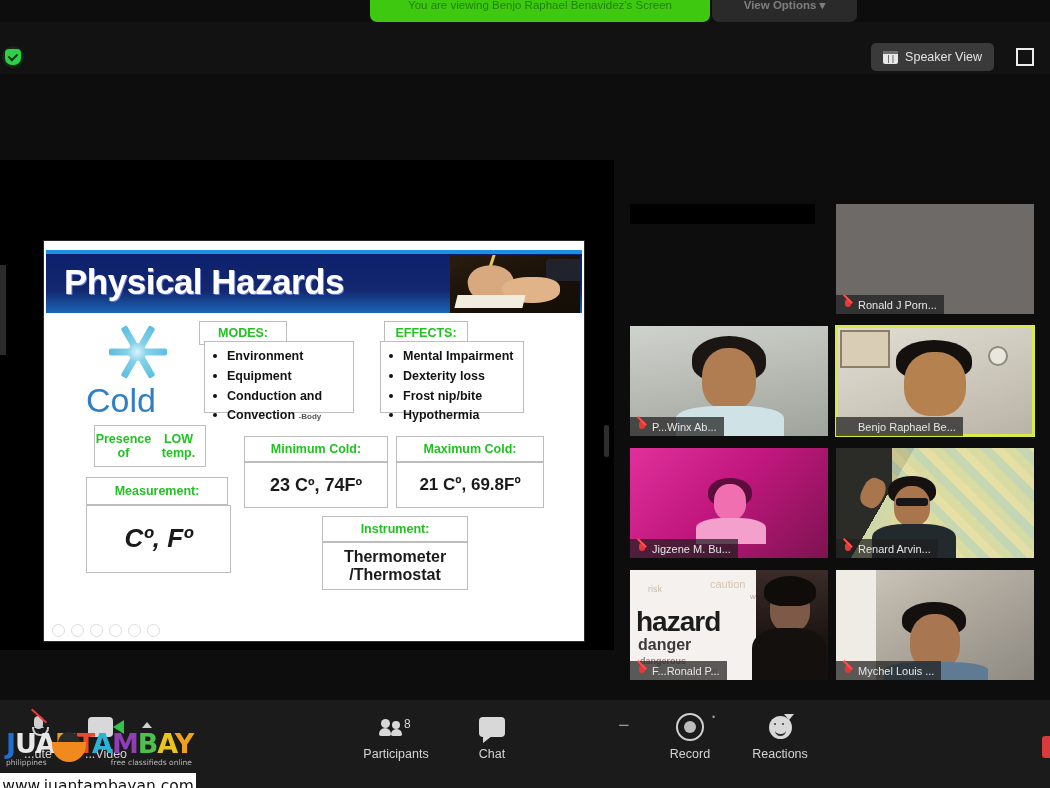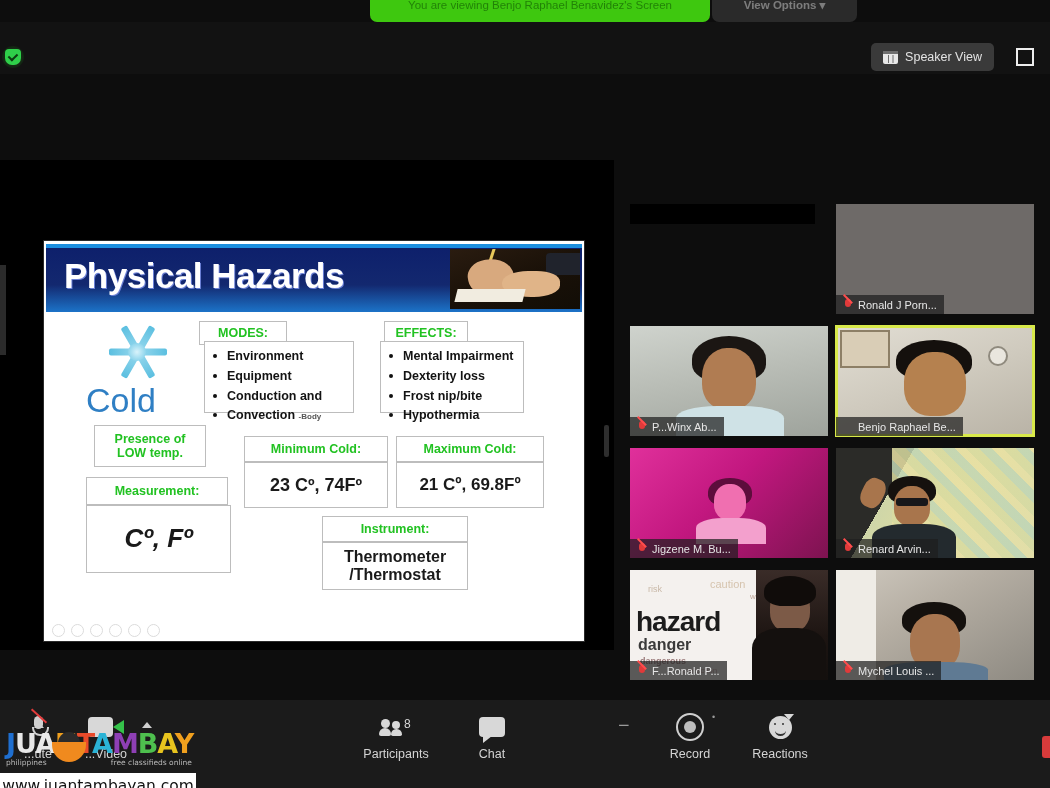--- a/index.html
+++ b/index.html
@@ -42,21 +42,21 @@
   .stage{position:absolute;left:0;top:74px;width:1050px;height:626px;background:#0d0d0d;}
 
   
   .share-region{position:absolute;left:0;top:86px;width:614px;height:490px;background:#000;}
   .slide{position:absolute;left:44px;top:81px;width:540px;height:400px;background:#fff;
     box-shadow:0 0 0 1px #2a2a2a;overflow:hidden;}
   .slide-side{position:absolute;left:0;top:105px;width:6px;height:90px;background:#2b2b2b;}
   .slide-divider{position:absolute;left:604px;top:265px;width:5px;height:32px;background:#2e2e2e;border-radius:2px;}
 
   
-  .sl-head{position:absolute;left:2px;top:3px;width:536px;height:68px;
+  .sl-head{position:absolute;left:2px;top:9px;width:536px;height:68px;
     background:linear-gradient(180deg,#0d1f6b 0%, #13286f 60%, #1c73c8 100%);}
   .sl-head-top{position:absolute;left:0;top:0;width:536px;height:4px;background:#1b8fe0;}
   .sl-title{position:absolute;left:18px;top:12px;font-size:35px;font-weight:bold;color:#fff;
     letter-spacing:-0.5px;text-shadow:1px 1px 0 #6a7fd4;}
   .sl-photo{position:absolute;right:2px;top:5px;width:130px;height:60px;
     background:linear-gradient(160deg,#2a1c10 0%,#1a1108 50%,#120d06 100%);overflow:hidden;}
   .ph-hand{position:absolute;left:18px;top:10px;width:46px;height:36px;background:#d8a97e;
     border-radius:42% 55% 40% 50%;transform:rotate(-10deg);}
   .ph-hand2{position:absolute;left:52px;top:22px;width:58px;height:26px;background:#e0b488;
     border-radius:45% 40% 45% 50%;}
@@ -264,21 +264,21 @@
           </div>
           <div class="gbox" style="left:336px;top:28px;width:144px;height:72px;display:block;">
             <ul class="glist">
               <li><span>Mental Impairment</span></li>
               <li><span>Dexterity loss</span></li>
               <li><span>Frost nip/bite</span></li>
               <li><span>Hypothermia</span></li>
             </ul>
           </div>
 
-          <div class="gbox" style="left:50px;top:112px;width:112px;height:42px;flex-direction:column;">
+          <div class="gbox" style="left:50px;top:112px;width:112px;height:42px;flex-direction:row;">
             <span class="glabel">Presence of</span>
             <span class="glabel">LOW temp.</span>
           </div>
 
           <div class="gbox" style="left:42px;top:164px;width:142px;height:28px;">
             <span class="glabel">Measurement:</span>
           </div>
           <div class="gbox" style="left:42px;top:192px;width:145px;height:68px;">
             <span class="gval" style="font-size:26px;font-style:italic;">Cº, Fº</span>
           </div>

